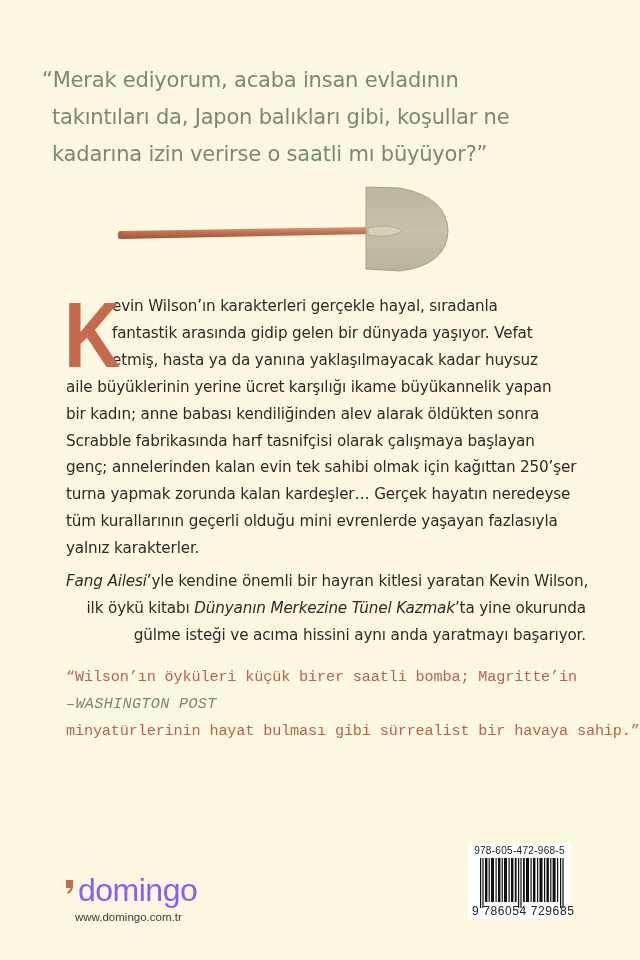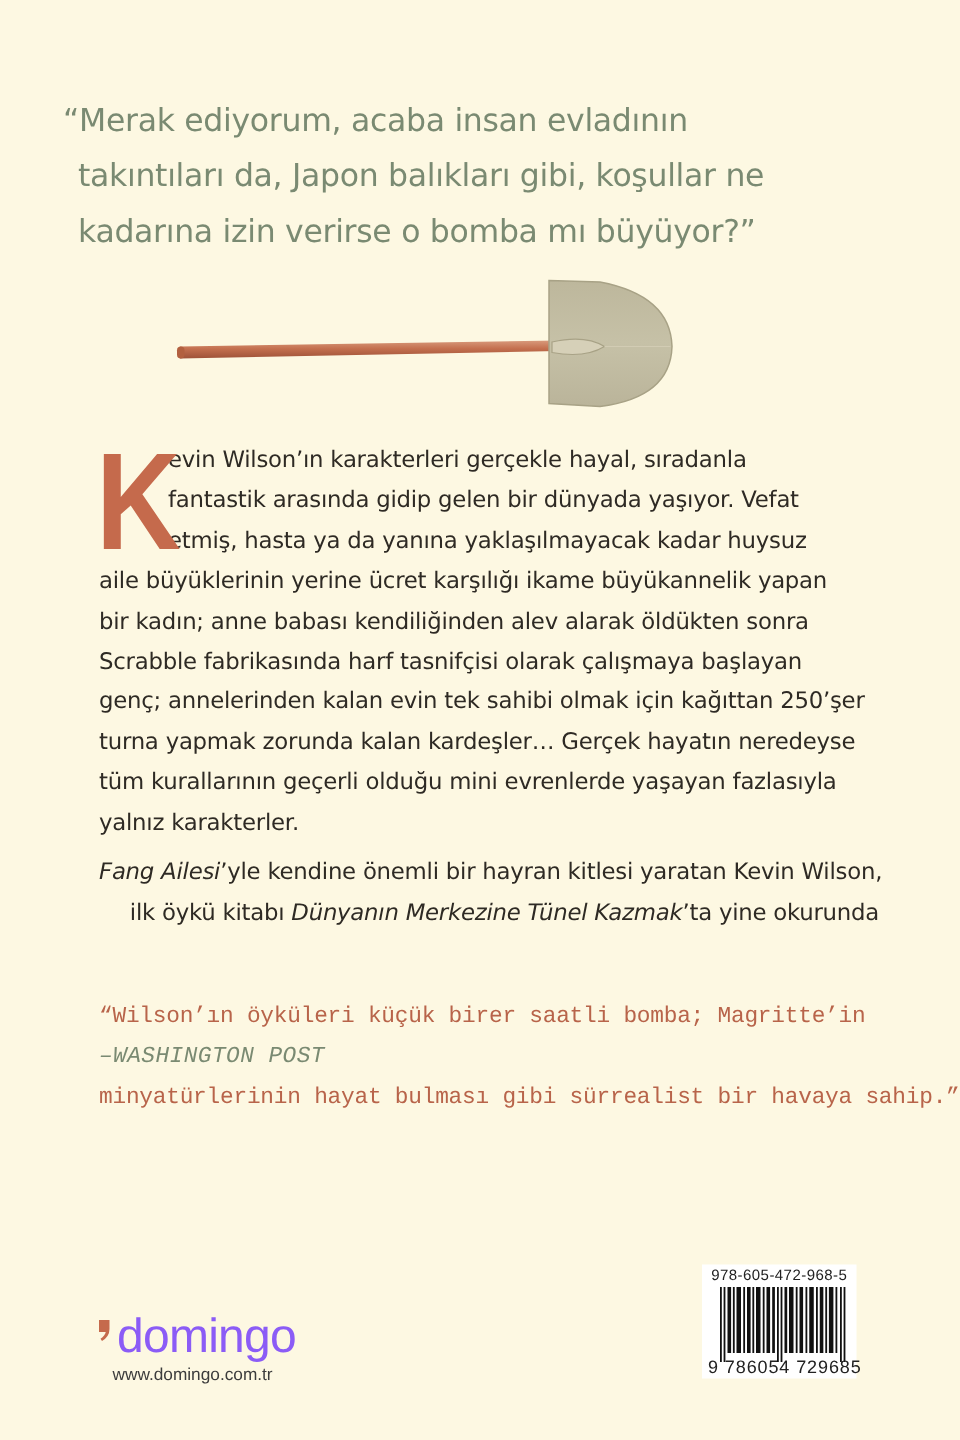--- a/index.html
+++ b/index.html
@@ -92,21 +92,21 @@
   }
 </style>
 </head>
 <body>
 
 <div class="cover">
 
   <div class="epigraph">
     <span class="line">“Merak ediyorum, acaba insan evladının</span>
     <span class="line indent">takıntıları da, Japon balıkları gibi, koşullar ne</span>
-    <span class="line indent">kadarına izin verirse o bomba mı büyüyor?”</span>
+    <span class="line indent">kadarına izin verirse o saatli mı büyüyor?”</span>
   </div>
 
   <svg class="shovel" viewBox="0 0 345 95" width="345" height="95">
     <defs>
       <linearGradient id="handleGrad" x1="0" y1="0" x2="0" y2="1">
         <stop offset="0" stop-color="#d89a7c"></stop>
         <stop offset="0.45" stop-color="#c4704f"></stop>
         <stop offset="1" stop-color="#9e5238"></stop>
       </linearGradient>
       <linearGradient id="bladeGrad" x1="0" y1="0" x2="0" y2="1">
@@ -132,20 +132,21 @@
     <span class="line">Scrabble fabrikasında harf tasnifçisi olarak çalışmaya başlayan</span>
     <span class="line">genç; annelerinden kalan evin tek sahibi olmak için kağıttan 250’şer</span>
     <span class="line">turna yapmak zorunda kalan kardeşler… Gerçek hayatın neredeyse</span>
     <span class="line">tüm kurallarının geçerli olduğu mini evrenlerde yaşayan fazlasıyla</span>
     <span class="line">yalnız karakterler.</span>
   </div>
 
   <div class="promo">
     <span class="line"><em>Fang Ailesi</em><span>’yle kendine önemli bir hayran kitlesi yaratan Kevin Wilson,</span></span>
     <span class="line"><span>ilk öykü kitabı </span><em>Dünyanın Merkezine Tünel Kazmak</em><span>’ta yine okurunda</span></span>
+    <span class="line">gülme isteği ve acıma hissini aynı anda yaratmayı başarıyor.</span>
   </div>
 
   <div class="review">
     <span class="line">“Wilson’ın öyküleri küçük birer saatli bomba; Magritte’in</span>
     <span class="line source">–WASHINGTON POST</span>
     <span class="line">minyatürlerinin hayat bulması gibi sürrealist bir havaya sahip.”</span>
   </div>
 
   <div class="publisher">
     <svg class="mark" viewBox="0 0 10 14" width="10" height="14">

